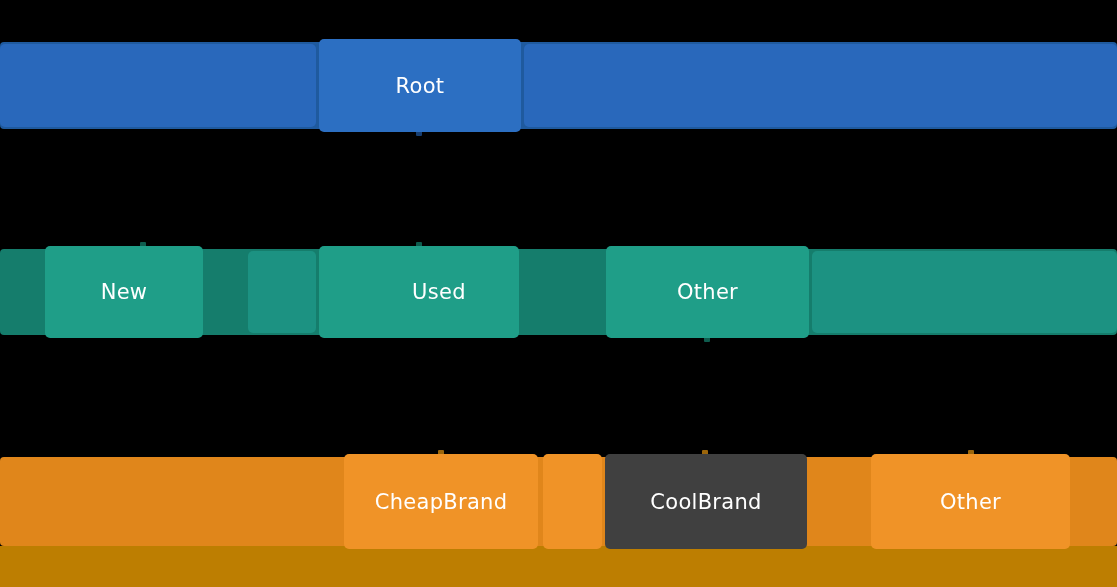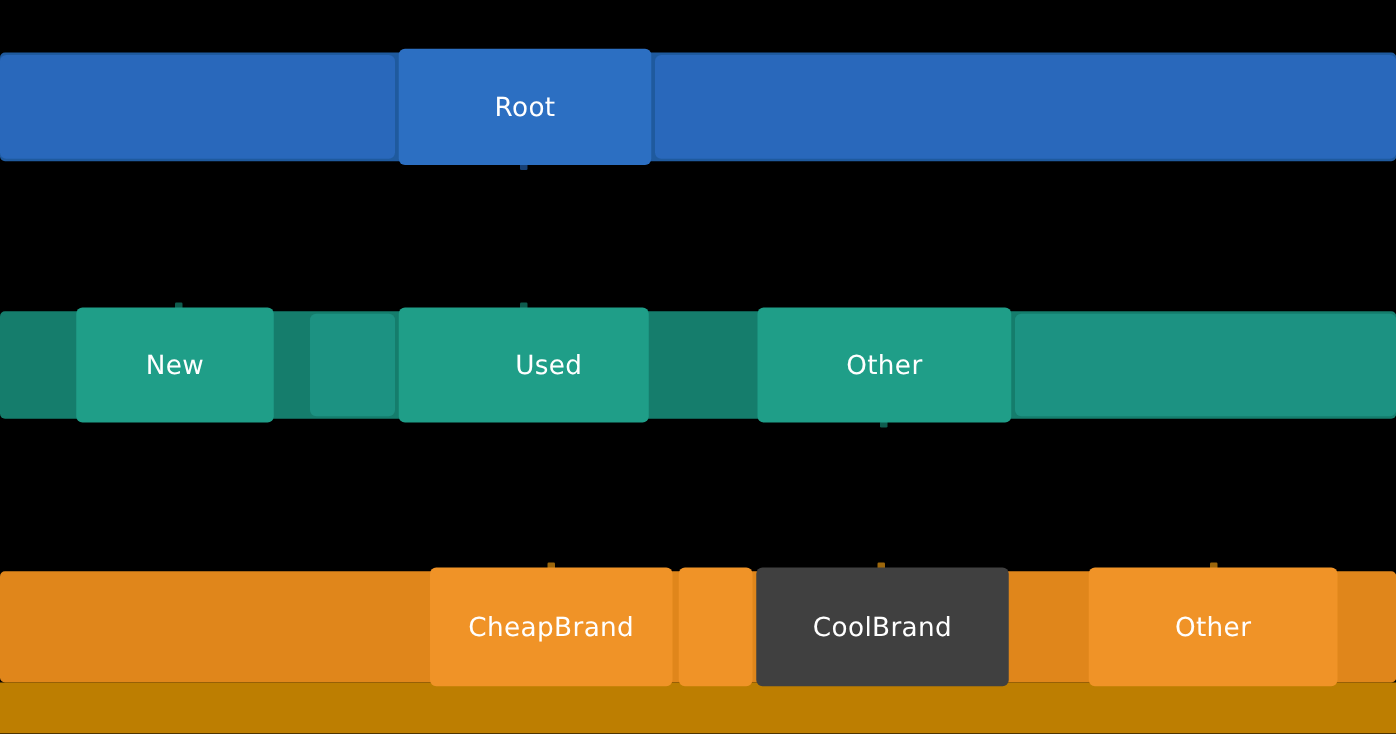--- a/index.html
+++ b/index.html
@@ -60,21 +60,21 @@
 <div id="canvas" style="background: rgb(0, 0, 0);">
     <div class="band" style="top: 42px; height: 87px; background: rgb(31, 90, 158);"></div>
     <div class="node plain" style="left: 0px; width: 316px; top: 44px; height: 83px; background: rgb(41, 104, 187);"></div>
     <div class="node raised" style="left: 319px; width: 202px; top: 39px; height: 93px; background: rgb(44, 111, 194);">
       <span class="node-label" style="color: rgb(255, 255, 255);">Root</span>
     </div>
     <div class="node plain" style="left: 524px; width: 593px; top: 44px; height: 83px; background: rgb(41, 104, 187);"></div>
     <div class="nub" style="left: 416px; top: 131px; background: rgb(23, 63, 115);"></div>
     <div class="band" style="top: 249px; height: 86px; background: rgb(21, 125, 108);"></div>
     <div class="node plain" style="left: 248px; width: 68px; top: 251px; height: 82px; background: rgb(28, 146, 130);"></div>
-    <div class="node raised" style="left: 45px; width: 158px; top: 246px; height: 92px; background: rgb(31, 158, 136); margin-left: 16px;">
+    <div class="node raised" style="left: 45px; width: 158px; top: 246px; height: 92px; background: rgb(31, 158, 136);">
       <span class="node-label" style="color: rgb(255, 255, 255);">New</span>
     </div>
     <div class="node raised" style="left: 319px; width: 200px; top: 246px; height: 92px; background: rgb(31, 158, 136); padding-left: 40px;">
       <span class="node-label" style="color: rgb(255, 255, 255);">Used</span>
     </div>
     <div class="node raised" style="left: 606px; width: 203px; top: 246px; height: 92px; background: rgb(31, 158, 136);">
       <span class="node-label" style="color: rgb(255, 255, 255);">Other</span>
     </div>
     <div class="node plain" style="left: 812px; width: 305px; top: 251px; height: 82px; background: rgb(28, 146, 130);"></div>
     <div class="nub" style="left: 140px; top: 242px; background: rgb(14, 92, 78);"></div>

